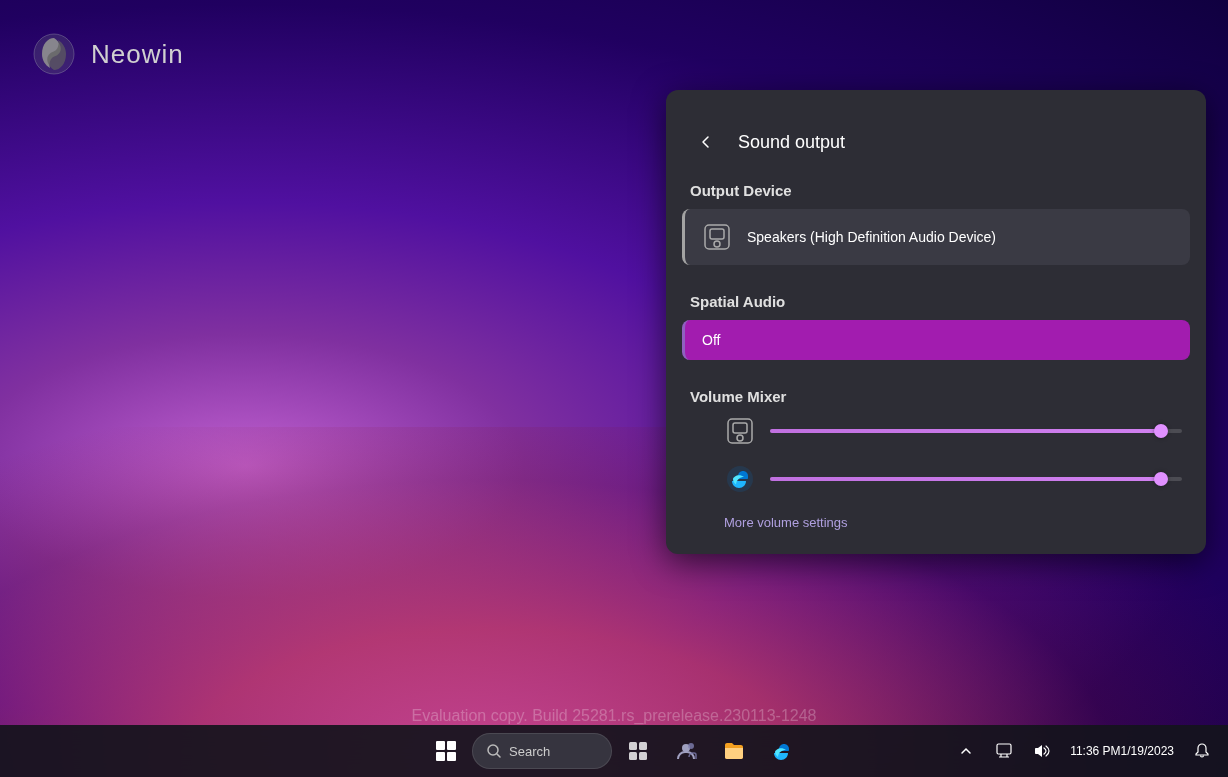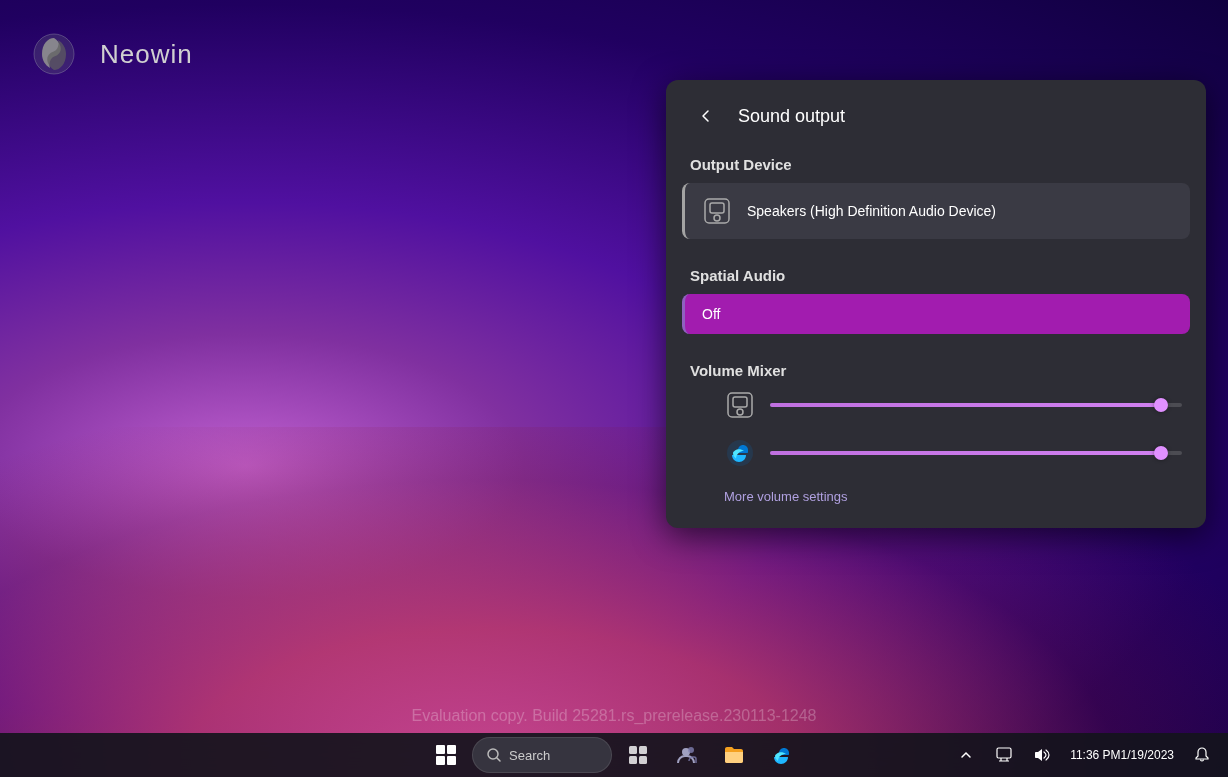--- a/index.html
+++ b/index.html
@@ -32,42 +32,42 @@
       opacity: 0.7;
     }
 
     
     .neowin-logo {
       position: absolute;
       top: 32px;
       left: 32px;
       display: flex;
       align-items: center;
-      gap: 24px;
+      gap: 15px;
     }
 
     .neowin-icon {
       width: 44px;
       height: 44px;
     }
 
     .neowin-text {
       color: #d0d0d0;
       font-size: 26px;
       font-weight: 300;
       letter-spacing: 1px;
     }
 
     
     .taskbar {
       position: absolute;
       bottom: 0;
       left: 0;
       right: 0;
-      height: 44px;
+      height: 52px;
       background: rgba(20, 20, 28, 0.92);
       display: flex;
       align-items: center;
       padding: 0 10px;
       backdrop-filter: blur(20px);
       z-index: 100;
     }
 
     .taskbar-center {
       display: flex;
@@ -158,27 +158,27 @@
       font-size: 12px;
       line-height: 1.5;
       cursor: pointer;
       padding: 2px 6px;
       border-radius: 4px;
     }
 
     
     .sound-panel {
       position: absolute;
-      top: 80px;
+      top: 90px;
       right: 22px;
       width: 540px;
       background: #2d2d35;
       border-radius: 12px;
       box-shadow: 0 8px 32px rgba(0,0,0,0.6);
-      padding: 0 0 20px 0;
+      padding: 16px 0 20px 0;
       z-index: 200;
       overflow: hidden;
     }
 
     .sound-header {
       display: flex;
       align-items: center;
       gap: 16px;
       padding: 20px 24px 16px;
     }

